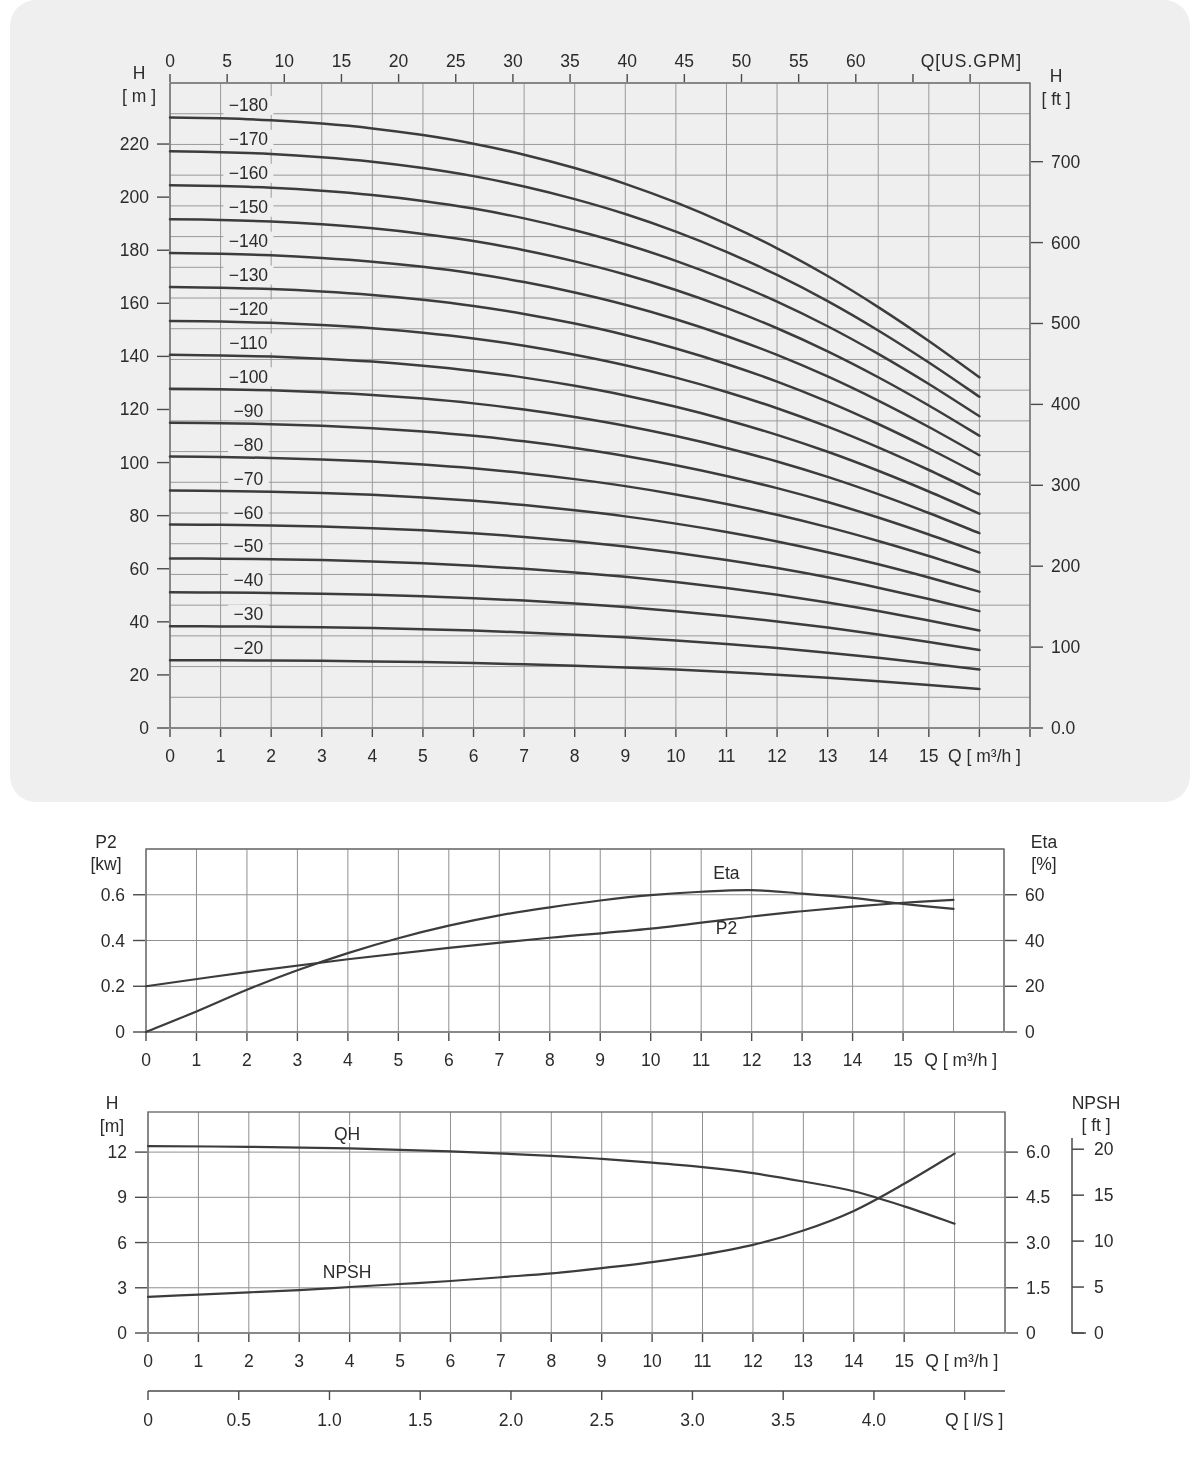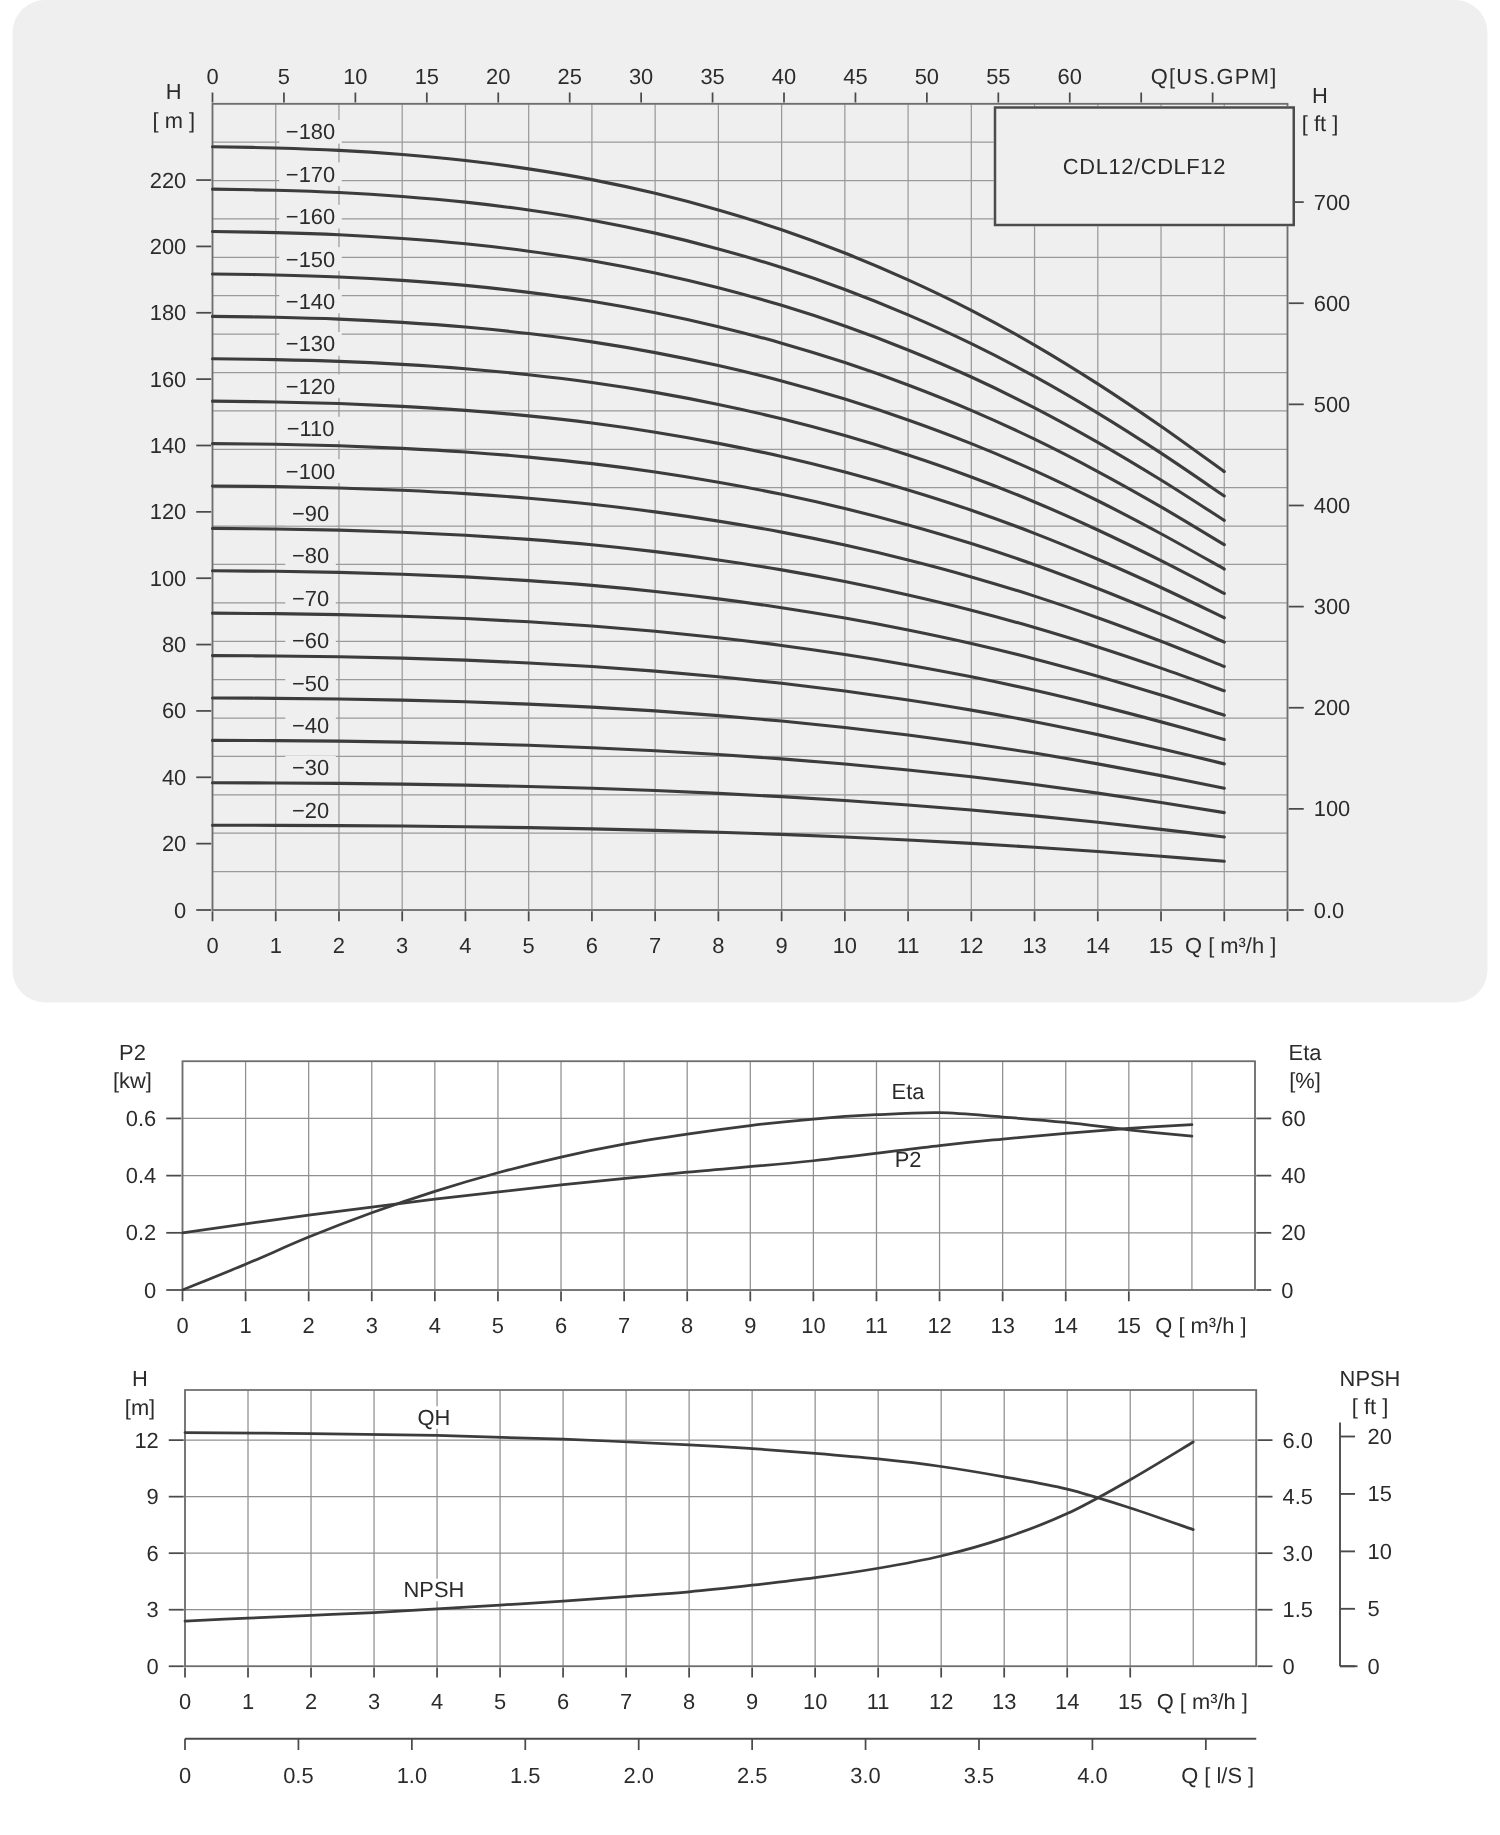--- a/index.html
+++ b/index.html
@@ -432,16 +432,13 @@
           <text x="692.4470588235295" y="1420" text-anchor="middle" dominant-baseline="central" data-name="ls-tick-label">3.0</text>
           <line x1="783.1882352941177" y1="1391" x2="783.1882352941177" y2="1400" stroke="#4a4a4a" stroke-width="1.4"></line>
           <text x="783.1882352941177" y="1420" text-anchor="middle" dominant-baseline="central" data-name="ls-tick-label">3.5</text>
           <line x1="873.9294117647058" y1="1391" x2="873.9294117647058" y2="1400" stroke="#4a4a4a" stroke-width="1.4"></line>
           <text x="873.9294117647058" y="1420" text-anchor="middle" dominant-baseline="central" data-name="ls-tick-label">4.0</text>
           <line x1="964.6705882352941" y1="1391" x2="964.6705882352941" y2="1400" stroke="#4a4a4a" stroke-width="1.4"></line>
           <text x="945" y="1420" text-anchor="start" dominant-baseline="central" data-name="ls-axis-unit-label">Q [ l/S ]</text>
         </g>
       </g>
     </svg>
-  <div class="model-box" id="model-box" data-name="pump-model-box" style="left: 795px; top: 85px; width: 237px; height: 92px; background: rgb(239, 239, 239);">
-    <span data-name="pump-model-label">CDL12/CDLF12</span>
-  </div>
 </div>
 
 </body></html>

